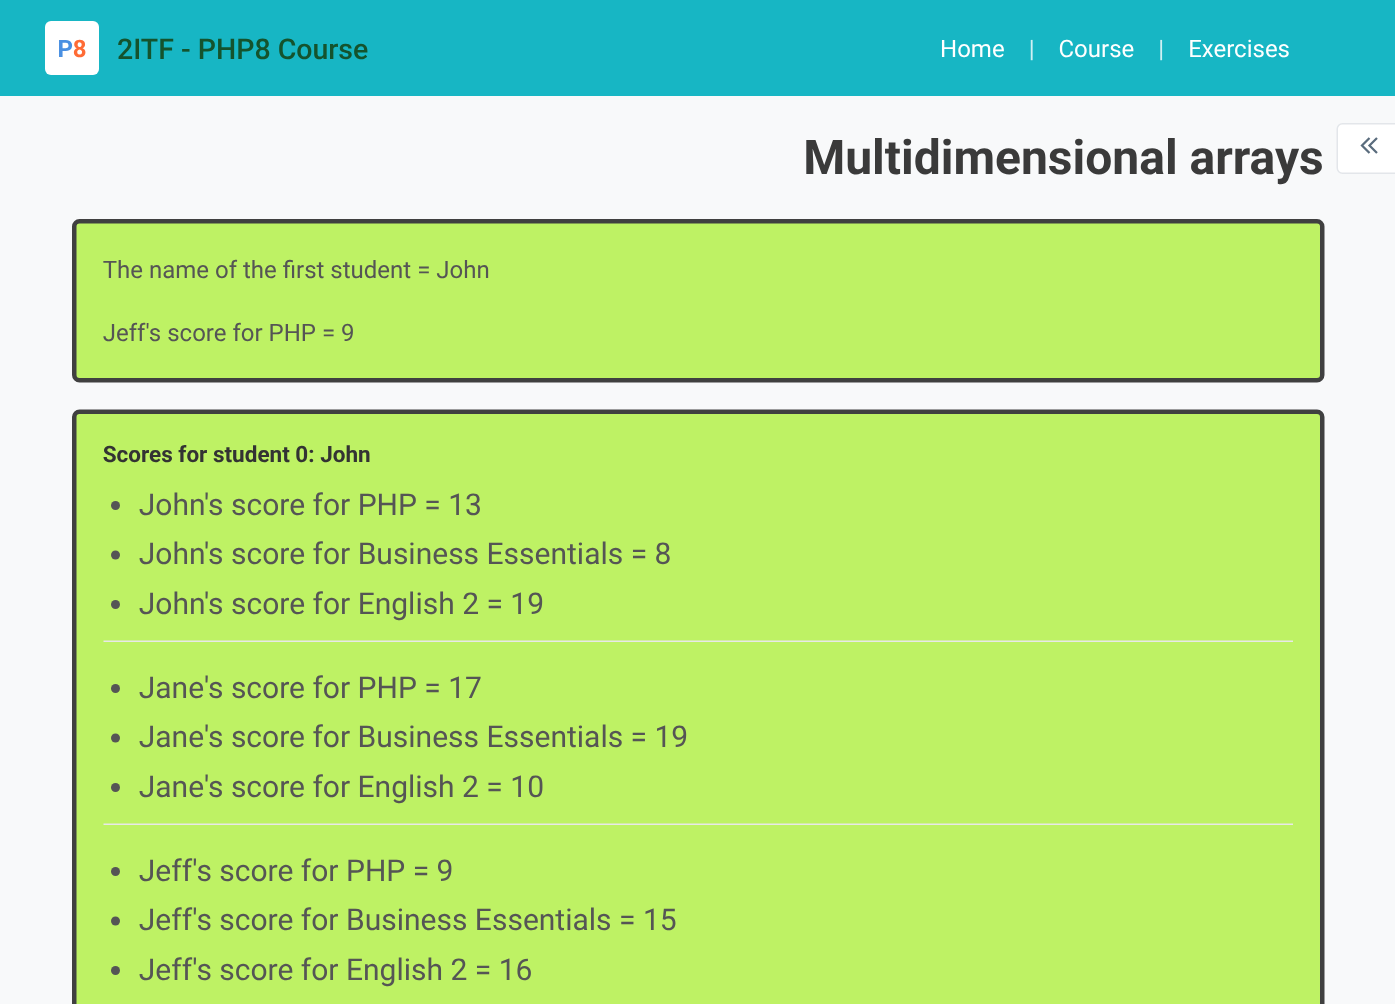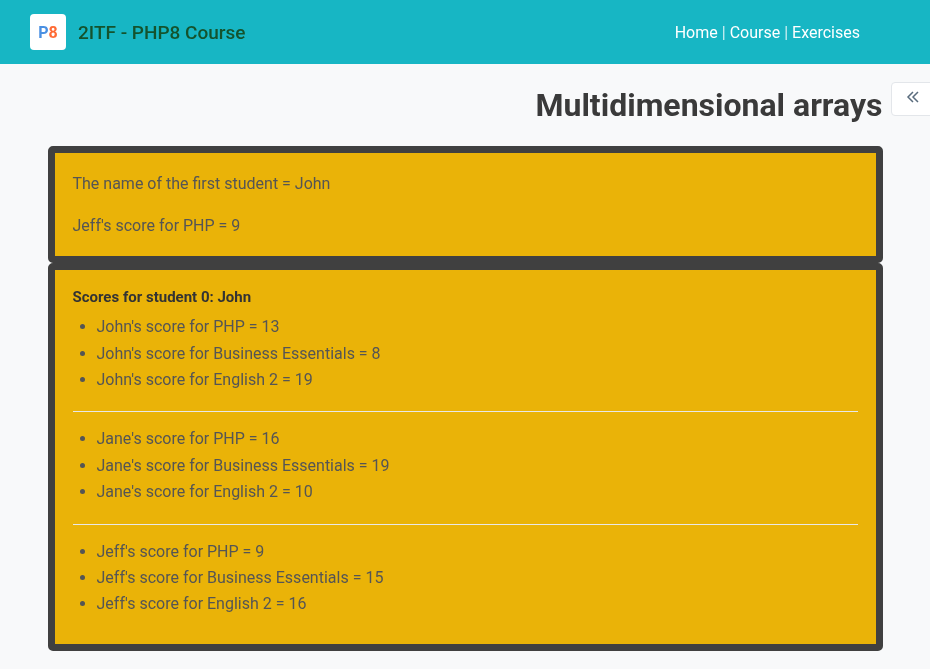--- a/index.html
+++ b/index.html
@@ -43,21 +43,21 @@
       color: #ff6b35;
     }
     .site-title {
       color: #14532d;
       font-size: 19px;
       font-weight: 500;
     }
     .nav {
       display: flex;
       align-items: center;
-      gap: 4px;
+      gap: 16px;
       color: #fff;
       font-size: 16px;
       padding-right: 40px;
     }
     .nav a {
       color: #fff;
       text-decoration: none;
       cursor: pointer;
     }
     .nav-sep {
@@ -86,60 +86,61 @@
       background: #fff;
       border: 1px solid #e3e6ea;
       border-radius: 4px;
       display: flex;
       align-items: center;
       justify-content: center;
       cursor: pointer;
       color: #5a6c7d;
     }
     .card {
-      background: #eab308;
-      border: 7px solid #404040;
+      background: #bef264;
+      border: 3px solid #404040;
       border-radius: 5px;
       padding: 18px 18px;
+      margin-bottom: 18px;
       color: #555;
       font-size: 16px;
     }
     .card p {
       margin-bottom: 16px;
       line-height: 1.6;
     }
     .card p:last-child {
       margin-bottom: 0;
     }
     .scores-card {
       padding: 18px 18px 8px 18px;
     }
     .student-block {
-      padding-bottom: 18px;
+      padding-bottom: 8px;
       margin-bottom: 14px;
       border-bottom: 1px solid #e8e8e8;
     }
     .student-block:last-child {
       border-bottom: none;
       margin-bottom: 0;
     }
     .student-heading {
       font-weight: 700;
       color: #333;
       font-size: 15px;
       margin-bottom: 8px;
     }
     .score-list {
       list-style-type: disc;
       padding-left: 24px;
     }
     .score-list li {
       color: #555;
       line-height: 1.65;
-      font-size: 16px;
+      font-size: 20px;
     }
   </style>
 </head>
 <body>
 
 <div class="header">
   <div class="header-left">
     <div class="logo">
       <span class="logo-p">P</span>
         <span class="logo-8">8</span>
@@ -177,21 +178,21 @@
   <div class="student-block">
         <div class="student-heading">Scores for student 0: John</div>
         <ul class="score-list">
           <li>John's score for PHP = 13</li>
           <li>John's score for Business Essentials = 8</li>
           <li>John's score for English 2 = 19</li>
         </ul>
       </div>
       <div class="student-block">
         <ul class="score-list">
-          <li>Jane's score for PHP = 16</li>
+          <li>Jane's score for PHP = 17</li>
           <li>Jane's score for Business Essentials = 19</li>
           <li>Jane's score for English 2 = 10</li>
         </ul>
       </div>
       <div class="student-block">
         <ul class="score-list">
           <li>Jeff's score for PHP = 9</li>
           <li>Jeff's score for Business Essentials = 15</li>
           <li>Jeff's score for English 2 = 16</li>
         </ul>

